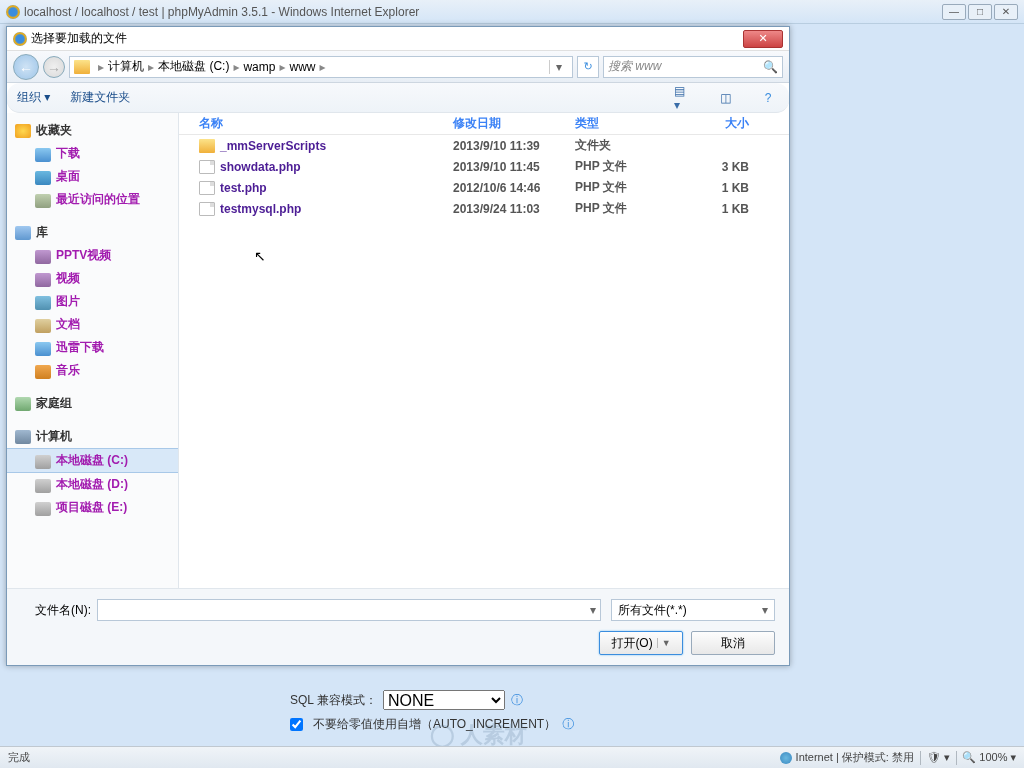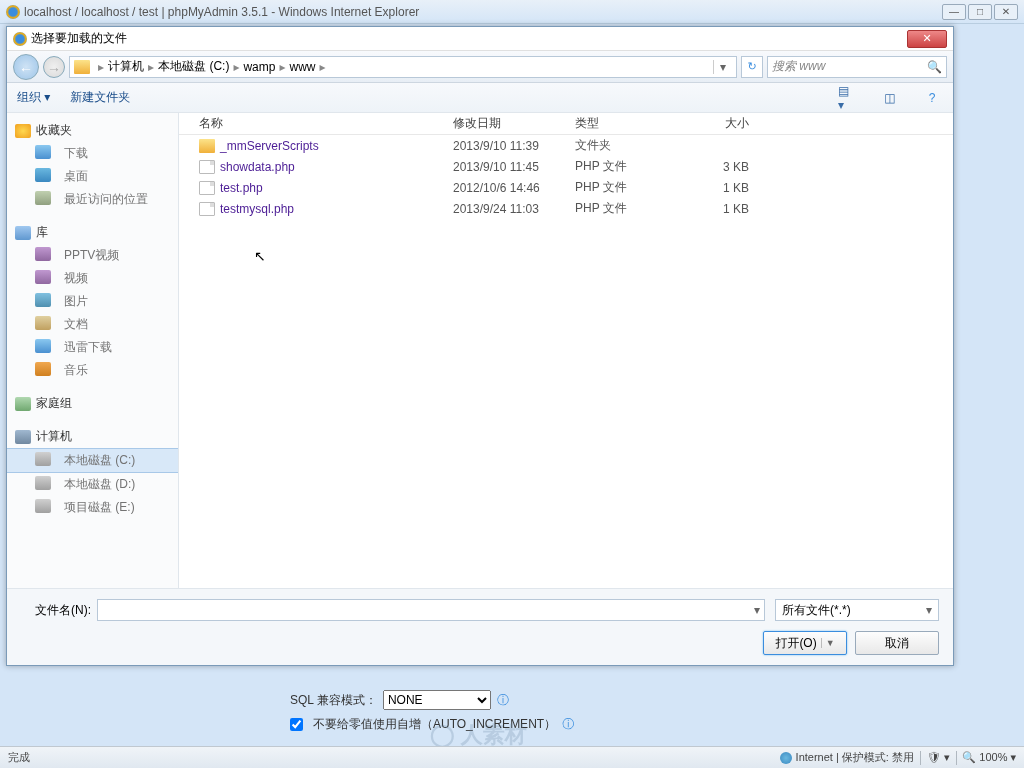--- a/index.html
+++ b/index.html
@@ -2,59 +2,59 @@
 <html><head>
 <meta charset="utf-8">
 <style>
 * { margin: 0; padding: 0; box-sizing: border-box; font-family: "Microsoft YaHei", Tahoma, sans-serif; }
 body { background: #d4e5f7; width: 1024px; height: 768px; overflow: hidden; position: relative; }
 .browser-title { height: 24px; background: linear-gradient(#e8f0f8,#d4e5f7); display: flex; align-items: center; padding: 6px 6px; font-size: 12px; color: #555; border-bottom: 1px solid #b8cde0; }
 .browser-title .ie-icon { width: 14px; height: 14px; margin-right: 4px; background: radial-gradient(circle,#3a8dde 40%,#ffb000 60%,#3a8dde 80%); border-radius: 50%; }
 .browser-title .spacer { flex: 1; }
 .win-btn { width: 24px; height: 16px; margin-left: 2px; background: #e8f0f8; border: 1px solid #9ab; border-radius: 2px; display: flex; align-items: center; justify-content: center; font-size: 10px; }
 .win-btn.close { background: #e8f0f8; }
-.dialog { position: absolute; top: 26px; left: 6px; width: 948px; height: 640px; background: #fff; border: 1px solid #7a9ab8; box-shadow: 0 0 6px rgba(0,0,0,.3); display: flex; flex-direction: column; }
+.dialog { position: absolute; top: 26px; left: 6px; width: 784px; height: 640px; background: #fff; border: 1px solid #7a9ab8; box-shadow: 0 0 6px rgba(0,0,0,.3); display: flex; flex-direction: column; }
 .dialog-title { height: 24px; background: #fff; display: flex; align-items: center; padding: 0 6px; font-size: 12px; border-bottom: 1px solid #e0e0e0; }
 .dialog-title .ie-icon { width: 14px; height: 14px; margin-right: 4px; background: radial-gradient(circle,#3a8dde 40%,#ffb000 60%,#3a8dde 80%); border-radius: 50%; }
 .dialog-title .spacer { flex: 1; }
 .dialog-title .close-btn { width: 40px; height: 18px; background: linear-gradient(#e88,#c44); border: 1px solid #a33; border-radius: 2px; color: #fff; display: flex; align-items: center; justify-content: center; font-size: 11px; }
 .nav-bar { height: 32px; background: linear-gradient(#f7f9fc,#e8eef5); border-bottom: 1px solid #cdd6e0; display: flex; align-items: center; padding: 0 6px; gap: 4px; }
 .nav-btn { width: 26px; height: 26px; border-radius: 50%; background: radial-gradient(#cfe3f5,#9ec5e8); border: 1px solid #8ab; display: flex; align-items: center; justify-content: center; font-size: 14px; color: #fff; }
 .nav-btn.fwd { background: radial-gradient(#f0f0f0,#d8d8d8); color: #aaa; width: 22px; height: 22px; }
 .breadcrumb { flex: 1; height: 22px; background: #fff; border: 1px solid #b8c8d8; display: flex; align-items: center; padding: 0 4px; font-size: 12px; }
 .breadcrumb .folder-ico { width: 16px; height: 14px; background: linear-gradient(#fce38a,#f0b03a); border-radius: 1px; margin-right: 4px; }
 .breadcrumb .sep { margin: 0 4px; color: #888; }
 .breadcrumb .drop { margin-left: auto; padding: 0 6px; color: #666; border-left: 1px solid #ccc; }
 .refresh-btn { width: 22px; height: 22px; background: #fff; border: 1px solid #b8c8d8; display: flex; align-items: center; justify-content: center; font-size: 11px; color: #3a8dde; }
 .search { width: 180px; height: 22px; background: #fff; border: 1px solid #b8c8d8; display: flex; align-items: center; padding: 0 4px; font-size: 12px; color: #888; font-style: italic; }
 .search .mag { margin-left: auto; font-style: normal; color: #666; }
-.toolbar { height: 30px; background: linear-gradient(#f7f9fc,#eef3f8); border-bottom: 1px solid #e0e6ec; display: flex; align-items: center; padding: 0 10px; font-size: 12px; color: #1a4d8a; gap: 20px; }
+.toolbar { height: 30px; background: linear-gradient(#f7f9fc,#eef3f8); border-bottom: 1px solid #e0e6ec; display: flex; align-items: center; padding: 0 10px; font-size: 12px; color: #1a4d8a; gap: 20px; border-radius: 13px; }
 .toolbar .spacer { flex: 1; }
 .toolbar .view-btn { width: 22px; height: 20px; border: 1px solid transparent; display: flex; align-items: center; justify-content: center; color: #3a6da8; }
-.body { flex: 1; display: flex; overflow: hidden; }
+.body { flex: 1; display: flex; overflow: hidden; font-weight: bold; }
 .sidebar { width: 172px; background: #fafbfc; border-right: 1px solid #e0e6ec; padding: 6px 0; font-size: 12px; overflow-y: auto; }
 .side-group { margin-bottom: 10px; }
 .side-head { display: flex; align-items: center; padding: 3px 8px; color: #333; }
-.side-item { display: flex; align-items: flex-start; padding: 3px 8px 3px 28px; color: #737373; gap: 8px; }
+.side-item { display: flex; align-items: flex-end; padding: 3px 8px 3px 28px; color: #a21caf; }
 .side-item.sel { background: #d8e8f8; border: 1px solid #a8c8e8; border-left: none; border-right: none; }
 .side-ico { width: 16px; height: 14px; margin-right: 5px; display: inline-block; }
 .ico-star { background: radial-gradient(#ffd850,#f0a020); border-radius: 2px; }
 .ico-dl { background: linear-gradient(#8ac8f0,#4a90d0); border-radius: 2px; }
 .ico-desk { background: linear-gradient(#6ab8e0,#3a88c0); border-radius: 2px; }
 .ico-recent { background: linear-gradient(#c0d0b0,#90a080); border-radius: 2px; }
 .ico-lib { background: linear-gradient(#a0c8f0,#6098d0); border-radius: 2px; }
 .ico-vid { background: linear-gradient(#c098d0,#9068a0); border-radius: 2px; }
 .ico-pic { background: linear-gradient(#80c0e0,#5090b0); border-radius: 2px; }
 .ico-doc { background: linear-gradient(#e0d0a0,#c0a060); border-radius: 2px; }
 .ico-mus { background: linear-gradient(#f0a850,#d08020); border-radius: 2px; }
 .ico-home { background: linear-gradient(#b0d8b0,#70a870); border-radius: 2px; }
 .ico-comp { background: linear-gradient(#a0b8d0,#7088a0); border-radius: 2px; }
 .ico-disk { background: linear-gradient(#d0d0d0,#a0a0a0); border-radius: 2px; }
 .filelist { flex: 1; background: #fff; font-size: 12px; }
-.fl-head { display: flex; height: 22px; align-items: center; border-bottom: 1px solid #e8e8e8; color: #404040; padding-left: 14px; }
+.fl-head { display: flex; height: 22px; align-items: center; border-bottom: 1px solid #e8e8e8; color: #3b82f6; padding-left: 14px; }
 .fl-head > div { padding: 0 6px; }
 .col-name { width: 254px; }
 .col-date { width: 122px; }
 .col-type { width: 116px; }
 .col-size { width: 70px; text-align: right; }
 .fl-row { display: flex; height: 21px; align-items: center; padding-left: 14px; }
 .fl-row.sel { background: #f0f6fc; border: 1px solid #d0e0f0; border-left: none; border-right: none; }
 .fl-row > div { padding: 0 6px; color: #555; }
 .fl-row .col-name { color: #4c1d95; display: flex; align-items: center; }
 .file-ico { width: 16px; height: 14px; margin-right: 5px; }
@@ -68,21 +68,21 @@
 .filename-row .combo { flex: 1; height: 22px; background: #fff; border: 1px solid #b8c8d8; display: flex; align-items: center; padding: 0 4px; }
 .filename-row .combo .arrow { margin-left: auto; color: #666; }
 .filter { width: 164px; height: 22px; background: #fff; border: 1px solid #b8c8d8; margin-left: 10px; display: flex; align-items: center; padding: 0 6px; font-size: 12px; }
 .filter .arrow { margin-left: auto; color: #666; }
 .btn-row { display: flex; justify-content: flex-end; gap: 8px; }
 .dlg-btn { width: 84px; height: 24px; background: linear-gradient(#fdfdfd,#e8e8e8); border: 1px solid #9ab; border-radius: 2px; font-size: 12px; display: flex; align-items: center; justify-content: center; }
 .dlg-btn.primary { border: 1px solid #3a8dde; box-shadow: 0 0 2px #6ab8f0; }
 .dlg-btn .split { margin-left: 4px; border-left: 1px solid #bbb; padding-left: 4px; color: #666; font-size: 9px; }
 .behind { position: absolute; top: 680px; left: 0; right: 0; padding: 10px 0 0 290px; font-size: 12px; color: #333; }
 .behind-row { display: flex; align-items: center; margin-bottom: 6px; gap: 6px; }
-.behind select { height: 20px; font-size: 12px; width: 108px; }
+.behind select { height: 20px; font-size: 16px; width: 122px; }
 .behind input[type=checkbox] { margin-right: 4px; }
 .statusbar { position: absolute; bottom: 0; left: 0; right: 0; height: 22px; background: linear-gradient(#f0f4f8,#e0e8f0); border-top: 1px solid #c0c8d0; display: flex; align-items: center; padding: 0 8px; font-size: 11px; color: #444; }
 .statusbar .spacer { flex: 1; }
 .statusbar .sep { width: 1px; height: 14px; background: #b0b8c0; margin: 0 6px; }
 .statusbar .globe { width: 12px; height: 12px; background: radial-gradient(#6ab8e0,#3a88c0); border-radius: 50%; margin-right: 4px; }
 .statusbar .zoom { }
 .watermark { position: absolute; left: 430px; top: 720px; font-size: 22px; color: rgba(100,130,160,.25); font-weight: bold; pointer-events: none; }
 </style>
 </head>
 <body>

